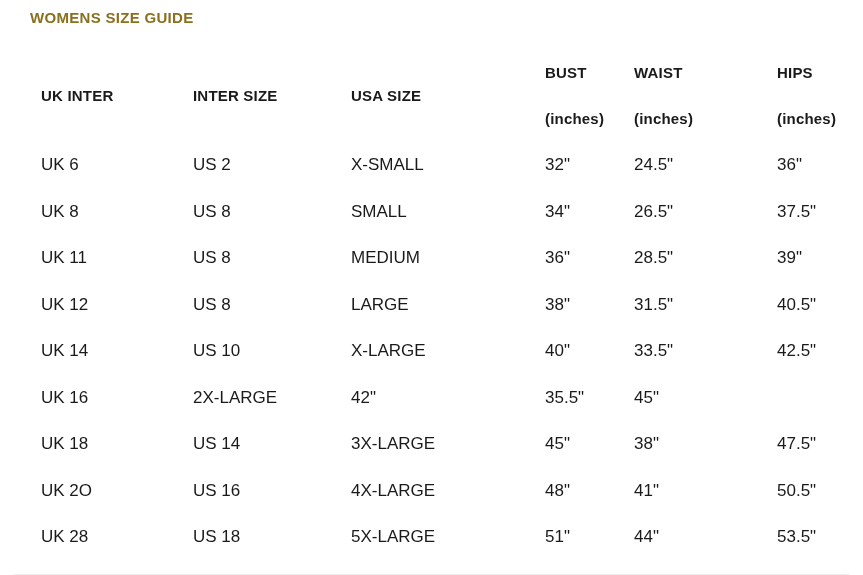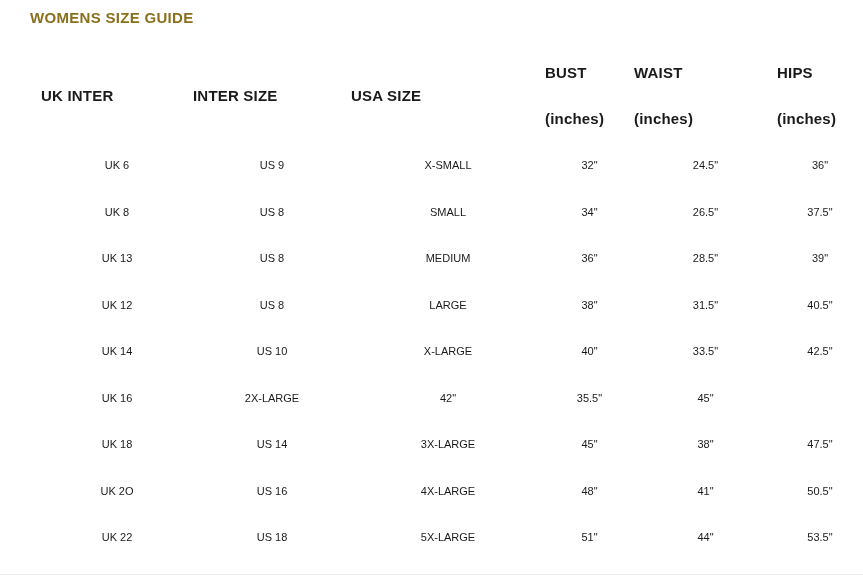--- a/index.html
+++ b/index.html
@@ -4,20 +4,21 @@
 <style>
   html, body { margin: 0; padding: 0; background: #ffffff; }
   .page {
     position: relative;
     width: 863px;
     height: 575px;
     background: #ffffff;
     overflow: hidden;
     font-family: "Liberation Sans", sans-serif;
     color: var(--text-color, #1a1a1a);
+    border-radius: 18px;
   }
   .title {
     position: absolute;
     left: 30px;
     top: 9px;
     margin: 0;
     font-size: 15px;
     line-height: 18px;
     font-weight: 700;
     letter-spacing: 0.3px;
@@ -45,23 +46,22 @@
   .th-line {
     height: 46.5px;
     display: flex;
     align-items: center;
   }
   .tr {
     display: grid;
     grid-template-columns: 152px 158px 194px 89px 143px 1fr;
     height: 46.5px;
     align-items: center;
-    font-size: 11px;
+    font-size: 17px;
     font-weight: 400;
-    text-align: center;
   }
   .td { white-space: nowrap; }
   .bottom-divider {
     position: absolute;
     left: 0;
     bottom: 0;
     width: 100%;
     height: 1px;
     background: var(--divider-color, #ececec);
   }
@@ -92,36 +92,36 @@
           <div class="th-line">(inches)</div>
         </div>
         <div class="th">
           <div class="th-line">HIPS</div>
           <div class="th-line">(inches)</div>
         </div>
       </div>
     <div id="table-body">
         <div class="tr">
           <div class="td">UK 6</div>
-          <div class="td">US 9</div>
+          <div class="td">US 2</div>
           <div class="td">X-SMALL</div>
           <div class="td">32"</div>
           <div class="td">24.5"</div>
           <div class="td">36"</div>
         </div>
         <div class="tr">
           <div class="td">UK 8</div>
           <div class="td">US 8</div>
           <div class="td">SMALL</div>
           <div class="td">34"</div>
           <div class="td">26.5"</div>
           <div class="td">37.5"</div>
         </div>
         <div class="tr">
-          <div class="td">UK 13</div>
+          <div class="td">UK 11</div>
           <div class="td">US 8</div>
           <div class="td">MEDIUM</div>
           <div class="td">36"</div>
           <div class="td">28.5"</div>
           <div class="td">39"</div>
         </div>
         <div class="tr">
           <div class="td">UK 12</div>
           <div class="td">US 8</div>
           <div class="td">LARGE</div>
@@ -154,21 +154,21 @@
         </div>
         <div class="tr">
           <div class="td">UK 2O</div>
           <div class="td">US 16</div>
           <div class="td">4X-LARGE</div>
           <div class="td">48"</div>
           <div class="td">41"</div>
           <div class="td">50.5"</div>
         </div>
         <div class="tr">
-          <div class="td">UK 22</div>
+          <div class="td">UK 28</div>
           <div class="td">US 18</div>
           <div class="td">5X-LARGE</div>
           <div class="td">51"</div>
           <div class="td">44"</div>
           <div class="td">53.5"</div>
         </div>
       </div>
   </div>
 
   <div class="bottom-divider"></div>

